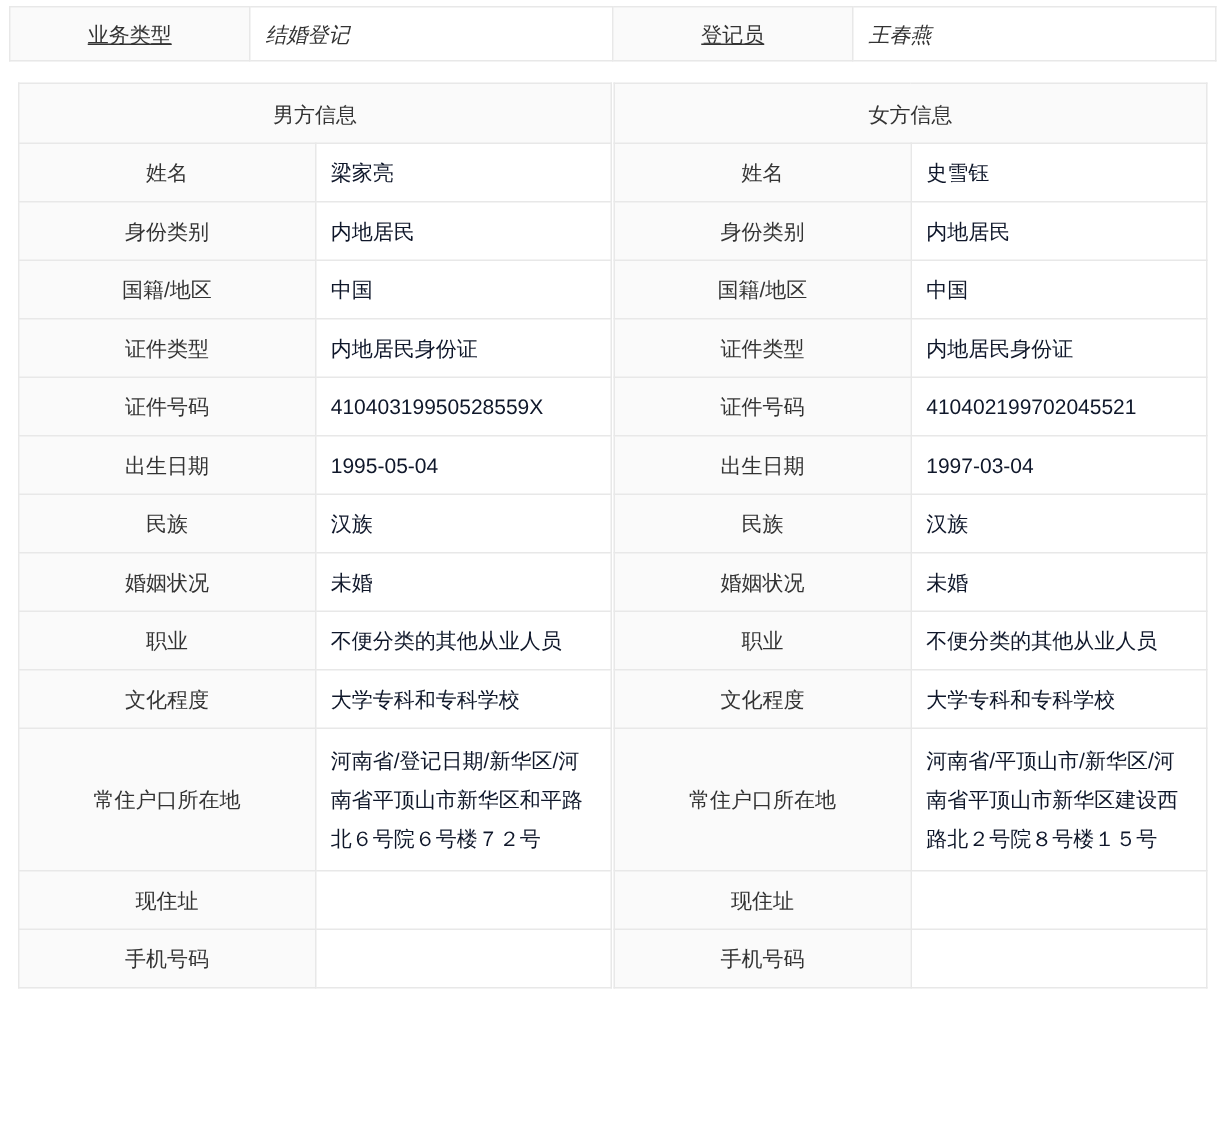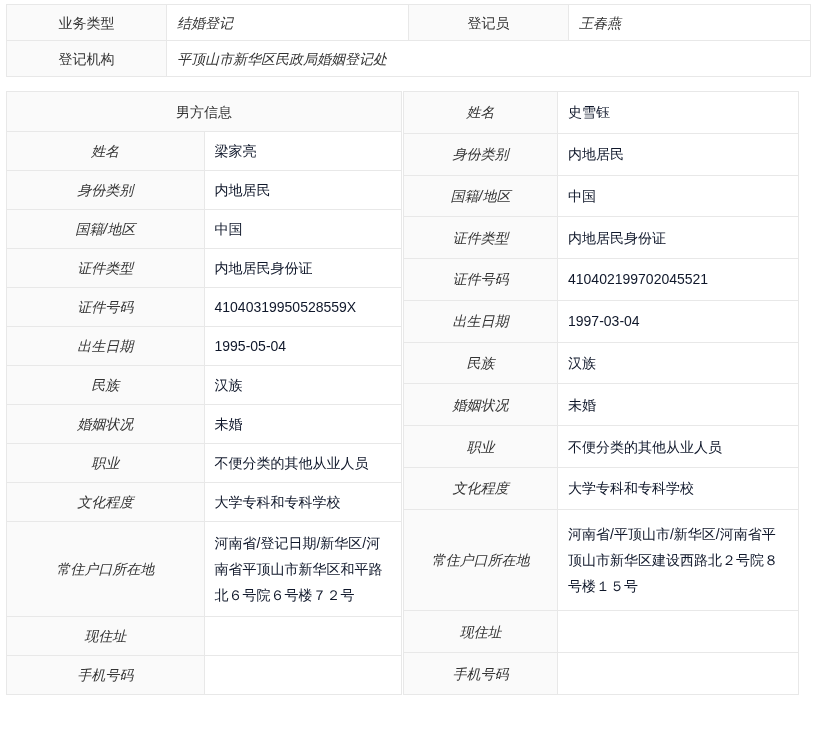--- a/index.html
+++ b/index.html
@@ -34,33 +34,35 @@
     box-sizing: border-box;
     vertical-align: middle;
     font-size: 14px;
     line-height: 20px;
   }
   td.lbl {
     background: #fafafa;
     color: #333333;
     text-align: center;
     width: 160px;
+    text-decoration: underline;
   }
   td.val {
     background: #ffffff;
     color: #333333;
     text-align: left;
     font-style: italic;
   }
 
   
   .panels {
     display: flex;
     gap: 1px;
     margin-top: 14px;
+    justify-content: center;
   }
   .panel {
     width: 396px;
     border: 1px solid #e8e8e8;
     border-collapse: collapse;
     table-layout: fixed;
   }
   .panel td, .panel th {
     border: 1px solid #e8e8e8;
     box-sizing: border-box;
@@ -76,21 +78,20 @@
     color: #333333;
     padding: 8px;
   }
   .panel td.k {
     background: #fafafa;
     width: 154px;
     text-align: center;
     padding: 8px 10px;
     color: #333333;
     height: 39px;
-    font-style: italic;
   }
   .panel td.v {
     background: #ffffff;
     text-align: left;
     padding: 8px 10px;
     color: #0f172a;
     height: 39px;
   }
   .panel td.k.tall, .panel td.v.tall {
     height: 82px;
@@ -105,24 +106,20 @@
 <div class="page">
 
   <table class="info">
     <tbody>
       <tr>
         <td class="lbl">业务类型</td>
         <td class="val">结婚登记</td>
         <td class="lbl">登记员</td>
         <td class="val">王春燕</td>
       </tr>
-      <tr>
-        <td class="lbl">登记机构</td>
-        <td class="val" colspan="3">平顶山市新华区民政局婚姻登记处</td>
-      </tr>
     </tbody>
   </table>
 
   <div class="panels">
 
     <table class="panel">
       <tbody>
         <tr>
           <th class="head" colspan="2">男方信息</th>
         </tr>
@@ -177,20 +174,23 @@
         <tr>
           <td class="k">手机号码</td>
           <td class="v"></td>
         </tr>
       </tbody>
     </table>
 
     <table class="panel">
       <tbody>
         <tr>
+          <th class="head" colspan="2">女方信息</th>
+        </tr>
+        <tr>
           <td class="k">姓名</td>
           <td class="v">史雪钰</td>
         </tr>
         <tr>
           <td class="k">身份类别</td>
           <td class="v">内地居民</td>
         </tr>
         <tr>
           <td class="k">国籍/地区</td>
           <td class="v">中国</td>

